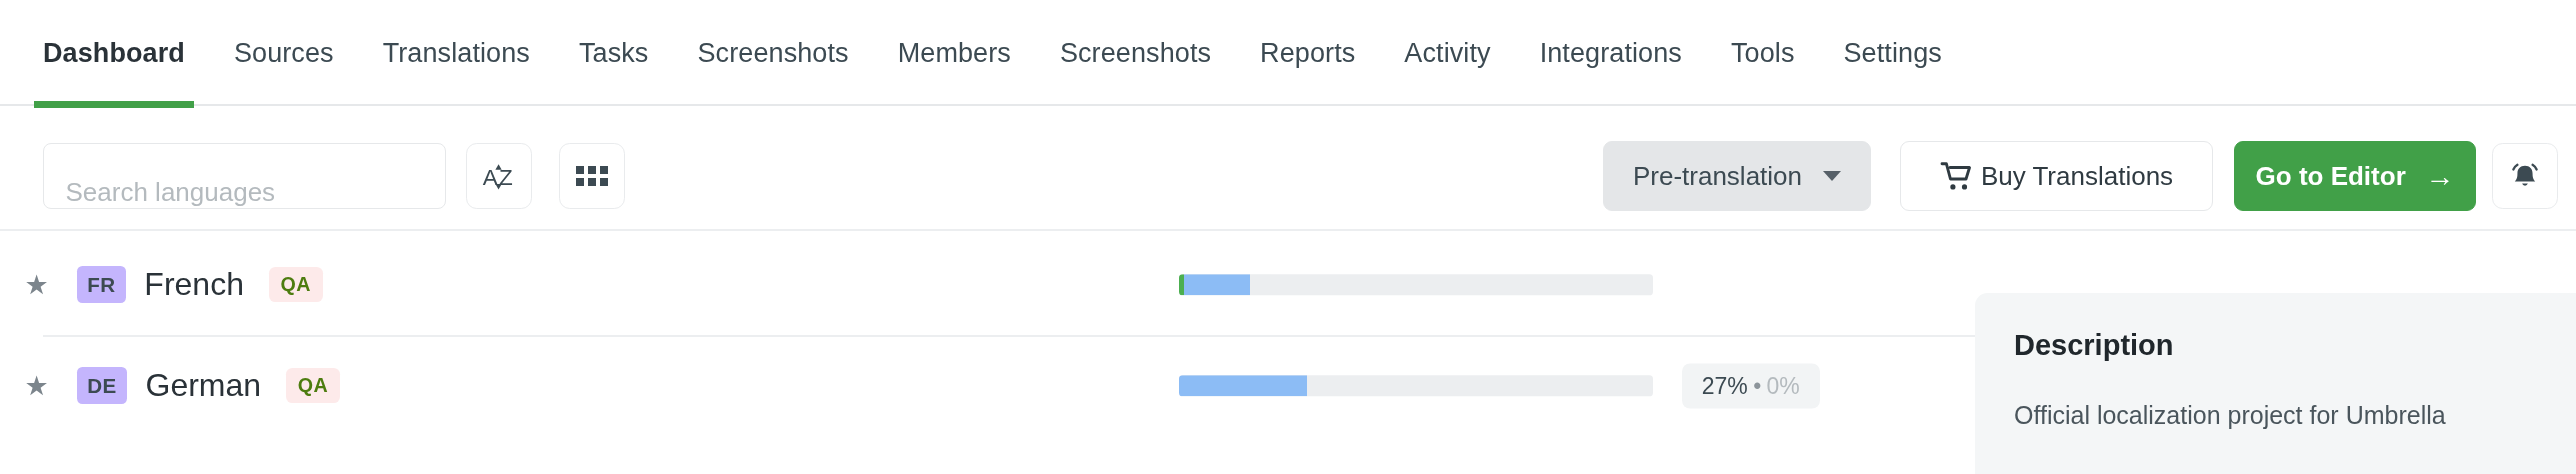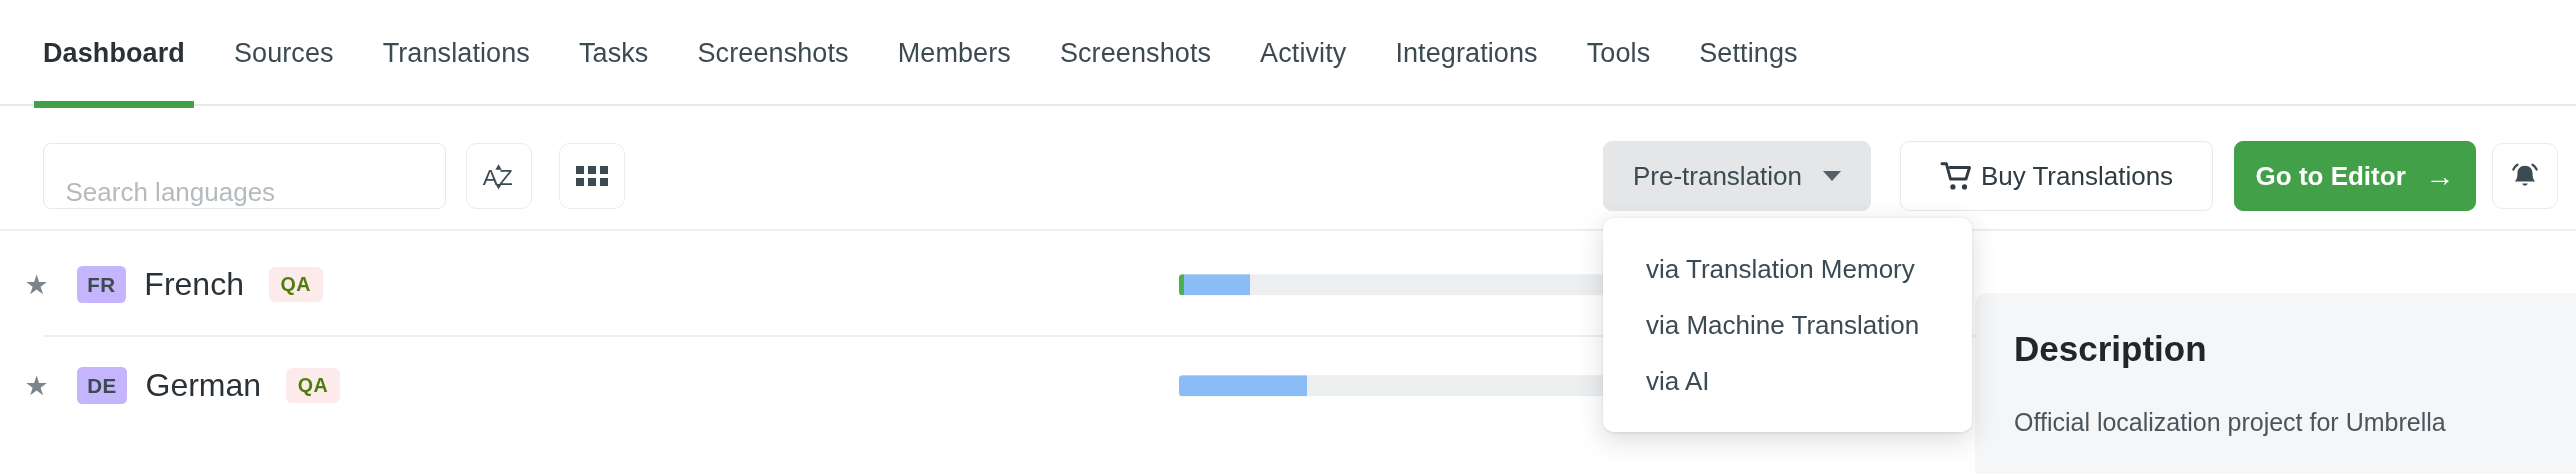--- a/index.html
+++ b/index.html
@@ -167,36 +167,37 @@
   .pct-badge .dot { color: #8c949a; padding: 0 5.4px; }
 
   
   .desc-panel {
     position: absolute; left: 1975px; top: 293px;
     width: 601px; height: 181px;
     background: #f4f6f7;
     border-radius: 12.5px 0 0 0;
     padding: 36px 39px 0 39px;
   }
-  .desc-title { font-size: 35px; font-weight: bold; color: #20272c; margin-bottom: 36px; }
+  .desc-title { font-size: 29px; font-weight: bold; color: #20272c; margin-bottom: 36px; }
   .desc-text { font-size: 25px; color: #4a555c; line-height: 1.4; }
 </style>
 </head>
 <body>
 
 <div class="page">
 
   <nav class="navbar">
     <div class="nav-item active"><span>Dashboard</span></div>
     <div class="nav-item"><span>Sources</span></div>
     <div class="nav-item"><span>Translations</span></div>
     <div class="nav-item"><span>Tasks</span></div>
     <div class="nav-item"><span>Screenshots</span></div>
     <div class="nav-item"><span>Members</span></div>
     <div class="nav-item"><span>Screenshots</span></div>
+    <div class="nav-item"><span>Reports</span></div>
     <div class="nav-item"><span>Activity</span></div>
     <div class="nav-item"><span>Integrations</span></div>
     <div class="nav-item"><span>Tools</span></div>
     <div class="nav-item"><span>Settings</span></div>
   </nav>
 
   <div class="toolbar"></div>
 
   <div class="search-box">
     <input type="text" placeholder="Search languages" style="">
@@ -277,20 +278,15 @@
       </span>
     </div>
 
   </div>
 
   <aside class="desc-panel">
     <div class="desc-title">Description</div>
     <div class="desc-text">Official localization project for Umbrella</div>
   </aside>
 
-  <div class="dropdown">
-    <div class="dropdown-item"><span>via Translation Memory</span></div>
-    <div class="dropdown-item"><span>via Machine Translation</span></div>
-    <div class="dropdown-item"><span>via AI</span></div>
-  </div>
 
 </div>
 
 
 </body></html>

